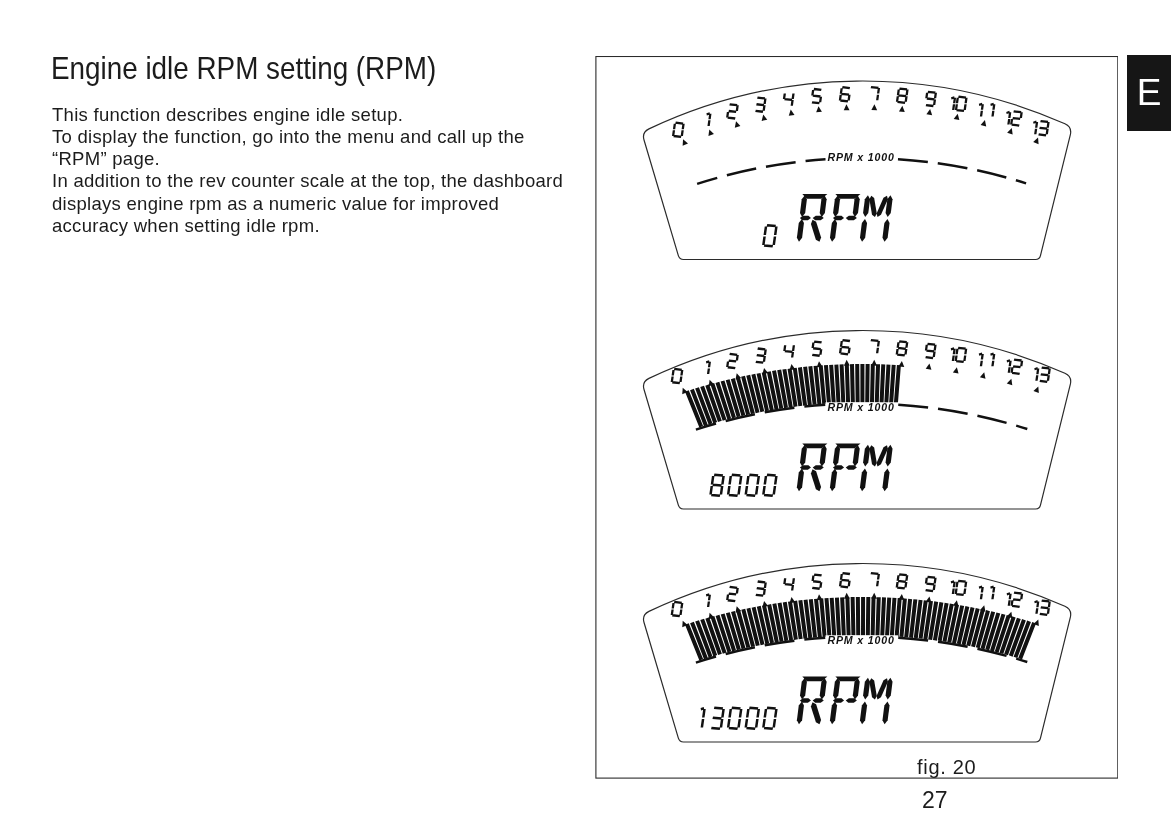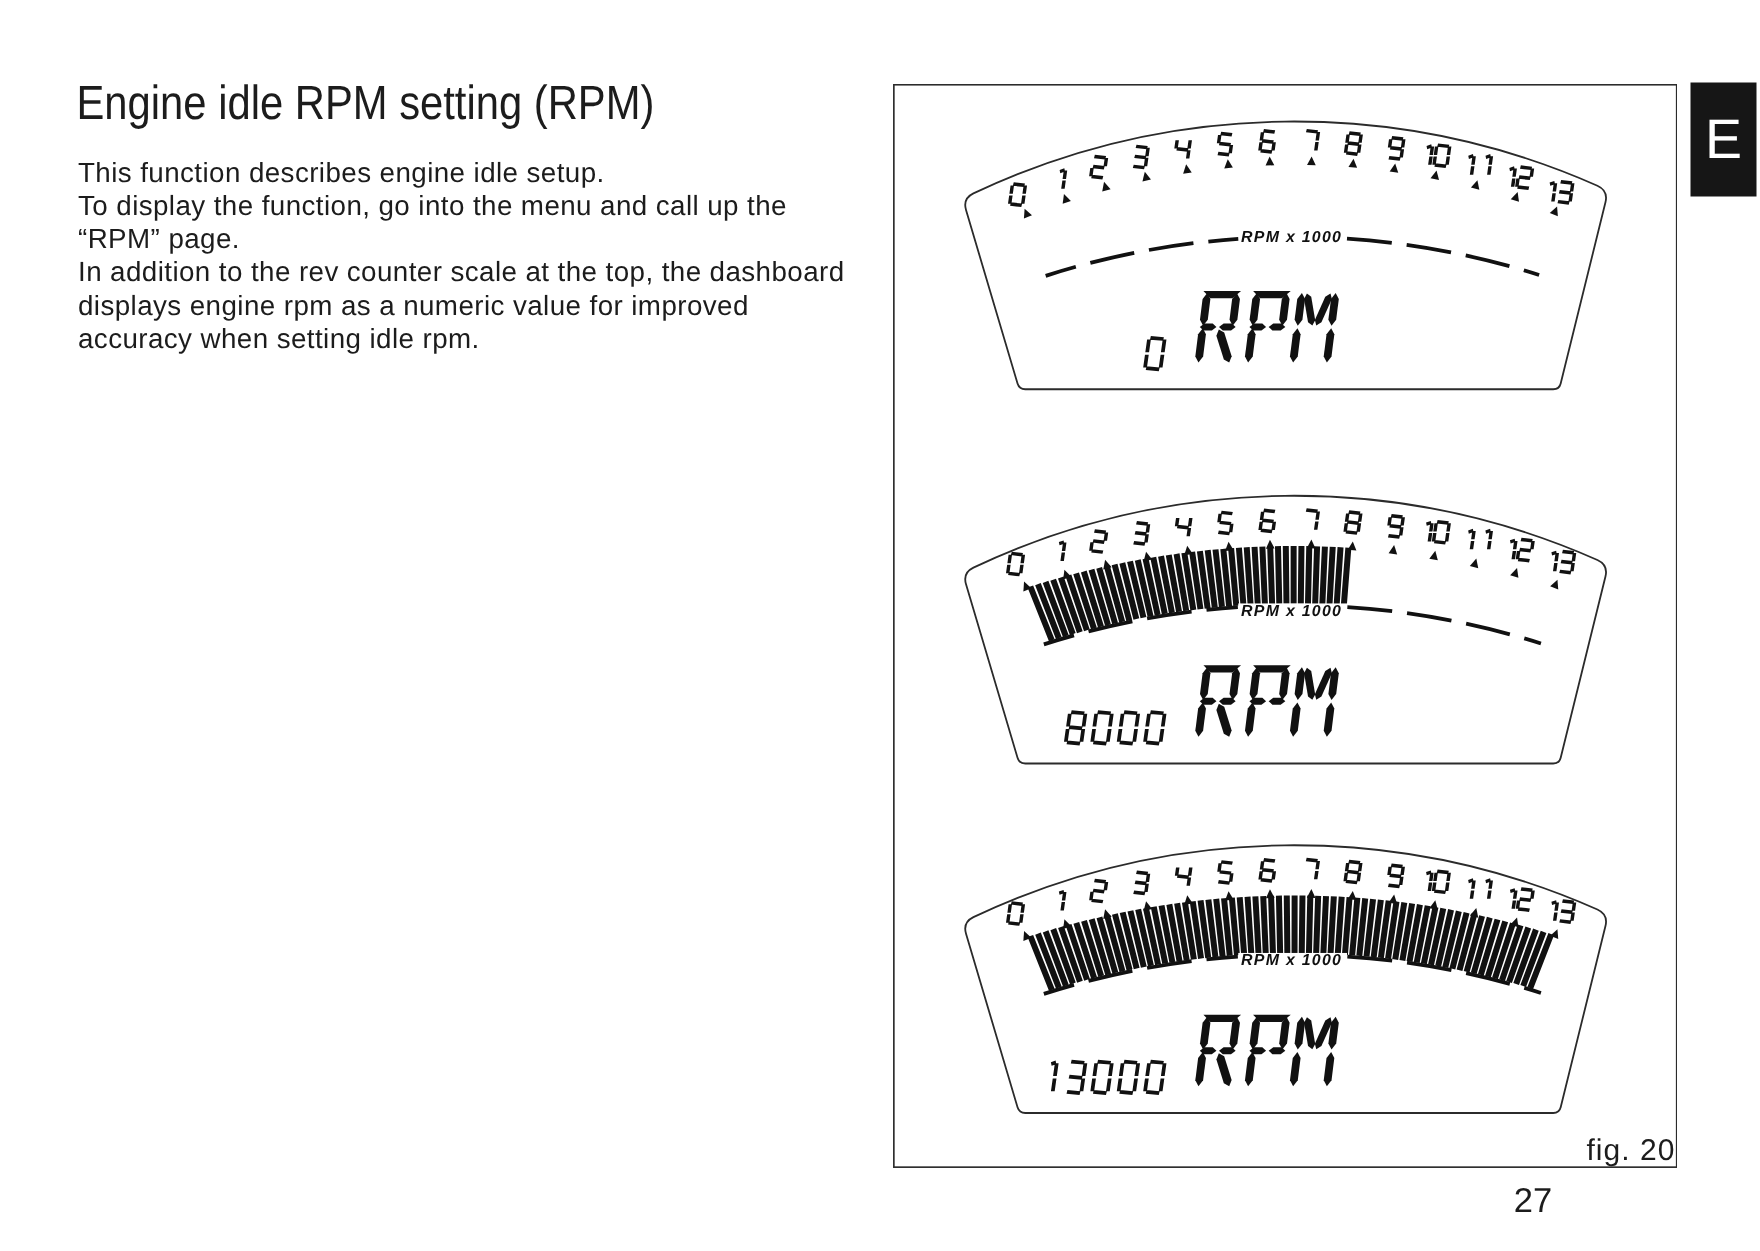--- a/index.html
+++ b/index.html
@@ -8,23 +8,23 @@
          -webkit-font-smoothing:antialiased; overflow:hidden; }
   .head { position:absolute; left:51px; top:52.3px; font-size:32px;
           line-height:32px; transform:scaleX(0.87); transform-origin:0 0;
           white-space:nowrap; }
   .body { position:absolute; left:52px; top:79.6px; font-size:18.5px;
           line-height:22.3px; letter-spacing:0.28px; white-space:pre-line;margin-top:24px; }
   .etab { position:absolute; left:1127px; top:55px; width:44px; height:76px;
           background:#161616; color:#fff; font-size:37px; text-align:center;
           line-height:76px; }
   .fig { position:absolute; left:917px; top:757px; width:200px; font-size:20px;
-         line-height:20px; letter-spacing:0.7px; text-align:right; }
+         line-height:20px; letter-spacing:0.7px; text-align:left; }
   .pnum { position:absolute; left:922px; top:789px; width:200px; font-size:23px;
-          line-height:23px; text-align:center; }
+          line-height:23px; text-align:left; }
 </style>
 </head>
 <body>
 <div class="head">Engine idle RPM setting (RPM)</div>
 <div class="body">This function describes engine idle setup.
 To display the function, go into the menu and call up the
 “RPM” page.
 In addition to the rev counter scale at the top, the dashboard
 displays engine rpm as a numeric value for improved
 accuracy when setting idle rpm.</div>

